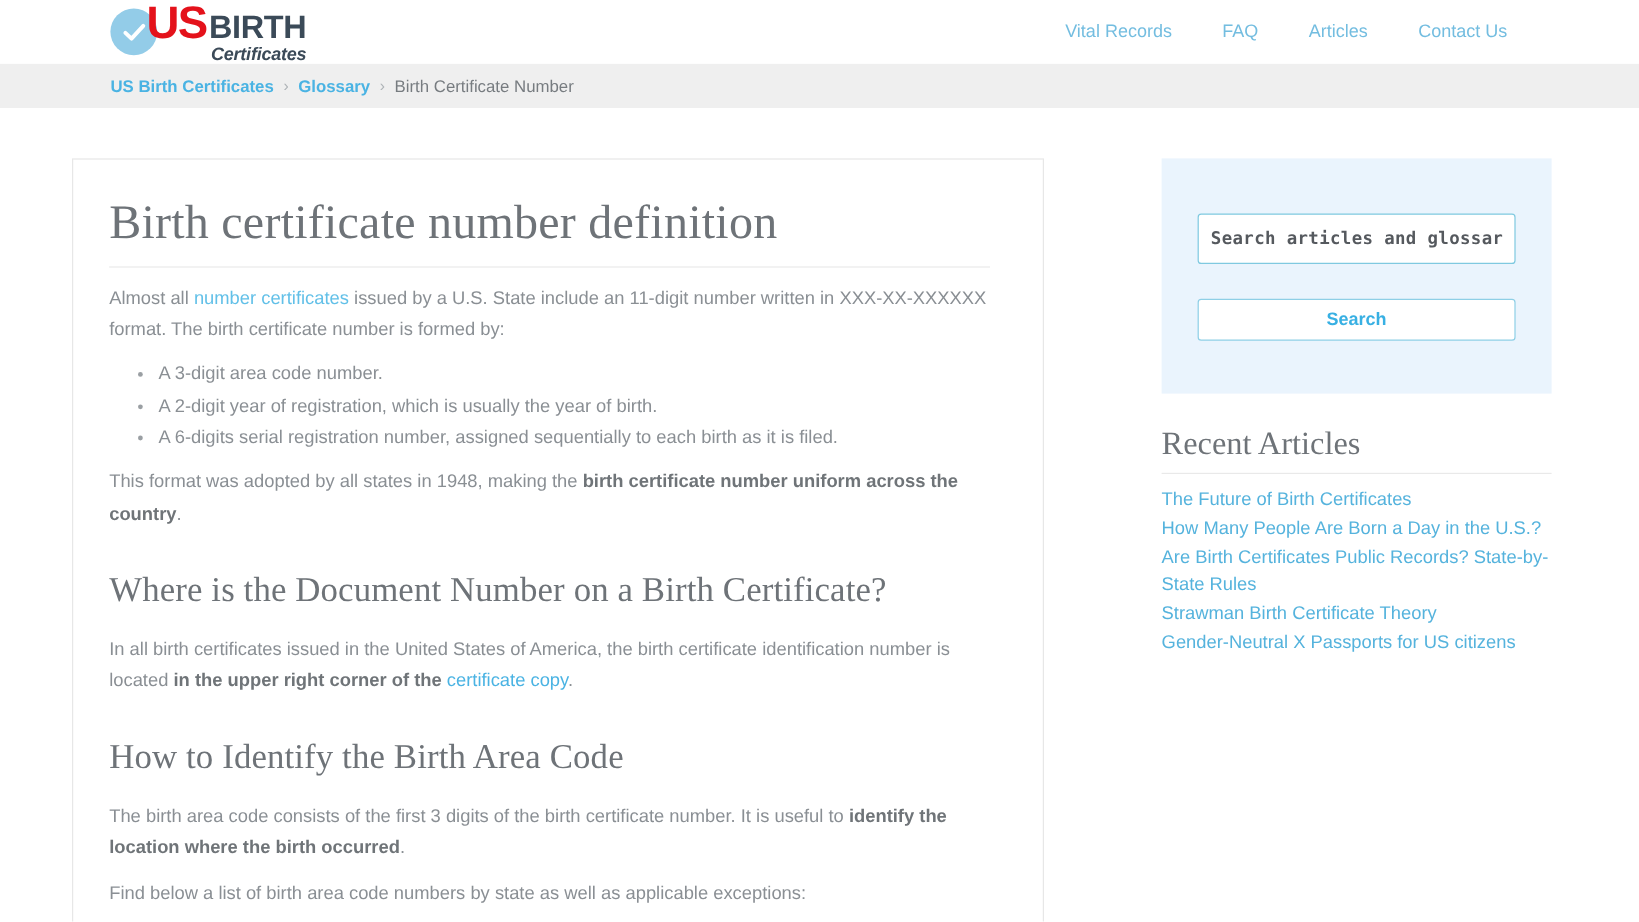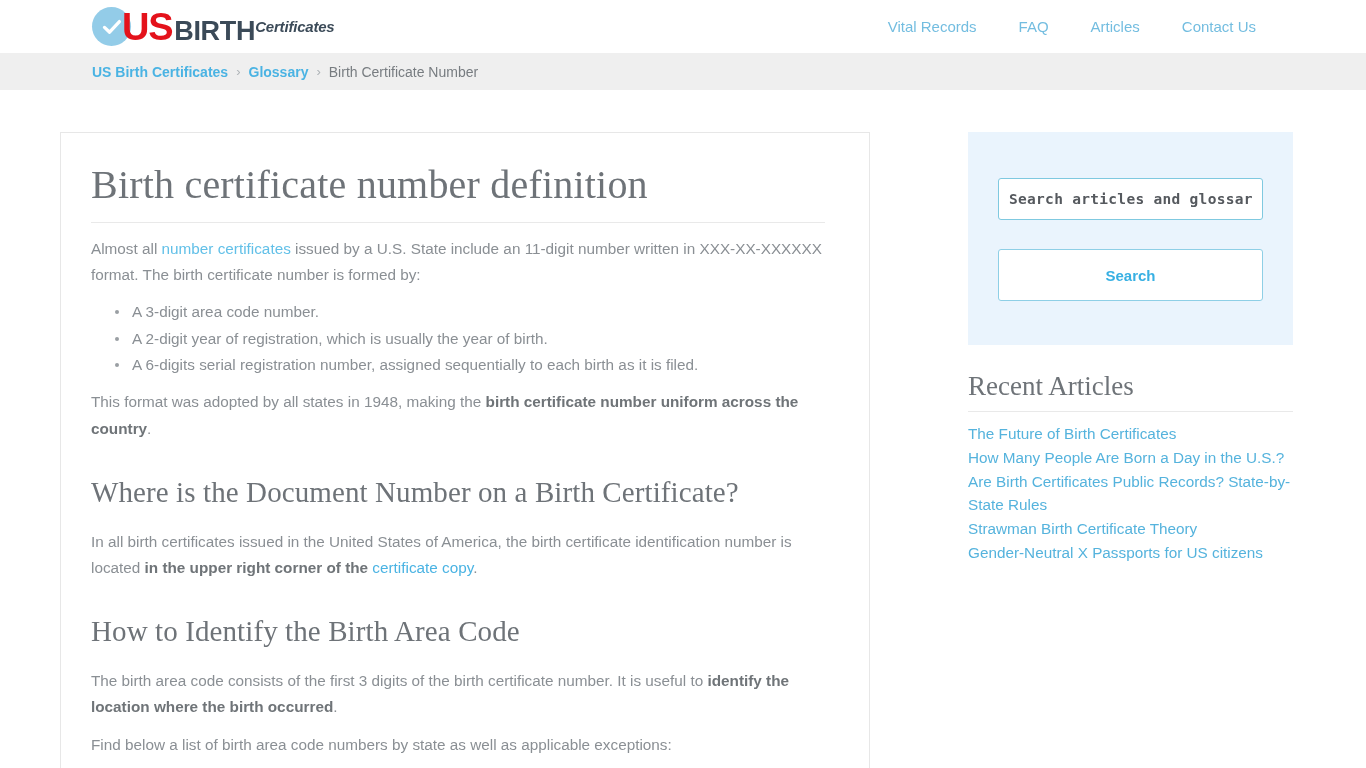--- a/index.html
+++ b/index.html
@@ -44,21 +44,21 @@
   .logo-us {
     font-family: "Liberation Sans", sans-serif;
     font-weight: bold;
     font-size: 38px;
     letter-spacing: -1.3px;
     color: #e4121b;
     line-height: 1;
   }
   .logo-right {
     display: flex;
-    flex-direction: row;
+    flex-direction: column;
     margin-left: 2px;
     line-height: 1;
   }
   .logo-birth {
     font-size: 27px;
     font-weight: bold;
     color: #3b4a58;
     letter-spacing: -0.3px;
     line-height: 1;
   }
@@ -204,21 +204,21 @@
     letter-spacing: 0.3px;
     outline: none;
   }
   .search-input::placeholder {
     color: #55595e;
     opacity: 1;
   }
   .search-button {
     margin-top: 29px;
     width: 100%;
-    height: 52px;
+    height: 35px;
     background: #ffffff;
     border: 1px solid #8ecfe6;
     border-radius: 3px;
     color: #38b0e3;
     font-family: "Liberation Sans", sans-serif;
     font-size: 15px;
     font-weight: bold;
     cursor: pointer;
   }
 

